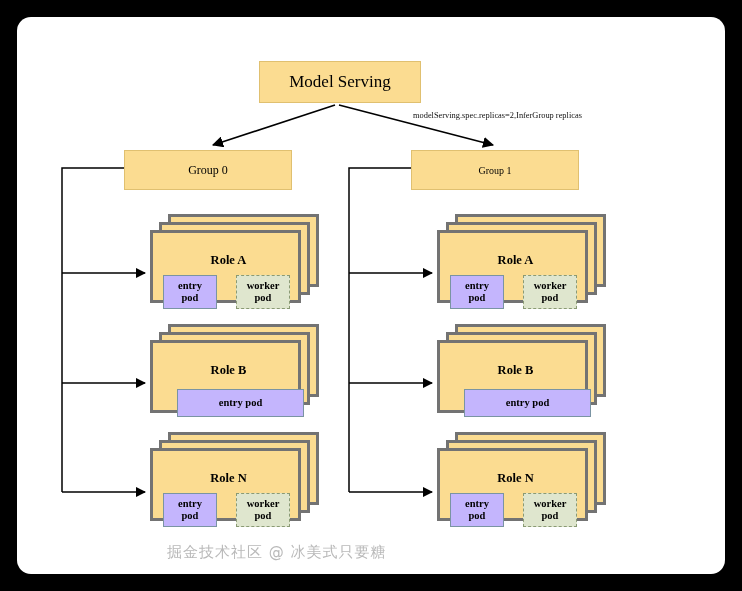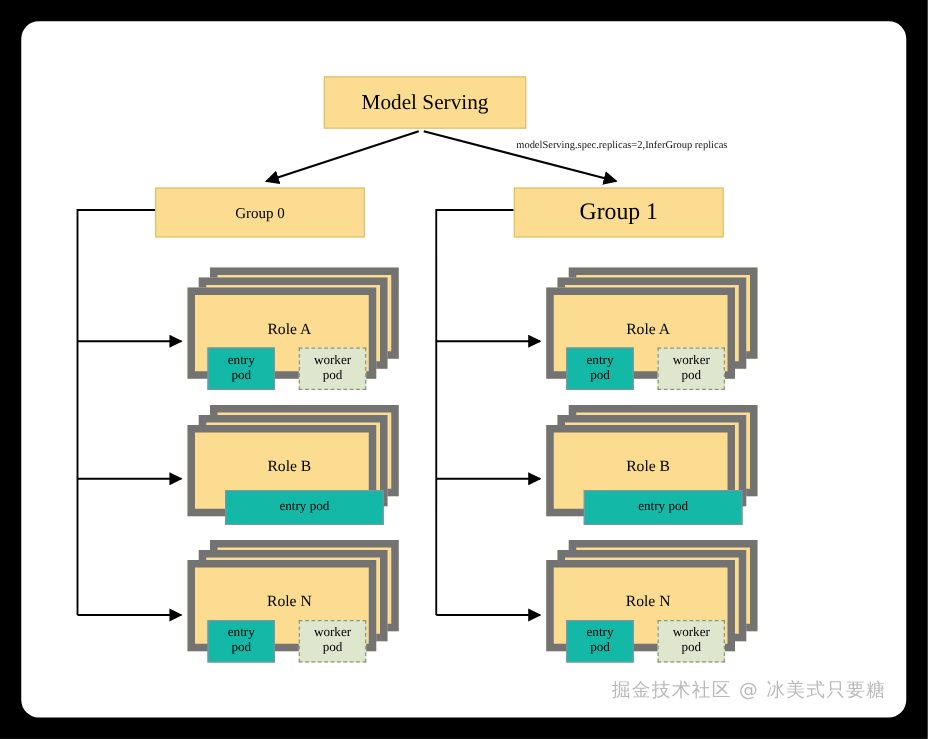--- a/index.html
+++ b/index.html
@@ -48,32 +48,33 @@
   #model-serving {
     left: 242px; top: 44px; width: 162px; height: 42px;
     font-size: 17px;
   }
   #group-0 {
     left: 107px; top: 133px; width: 168px; height: 40px;
     font-size: 12px;
   }
   #group-1 {
     left: 394px; top: 133px; width: 168px; height: 40px;
-    font-size: 19px;
+    font-size: 10px;
   }
   
   .role-stack {
     position: absolute;
     z-index: 4;
   }
   .stack-sheet {
     position: absolute;
     box-sizing: border-box;
     background: #fbdc91;
-    border: 6px solid #737373;
+    border: 3px solid #737373;
+    font-weight: bold;
   }
   .sheet-back   { left: 18px; top: 0px;  width: 151px; height: 73px; }
   .sheet-mid    { left: 9px;  top: 8px;  width: 151px; height: 73px; }
   .sheet-front  { left: 0px;  top: 16px; width: 151px; height: 73px;
                   background: #fbdc91; }
   .role-label {
     position: absolute;
     left: 0; top: 20px; width: 151px;
     text-align: center;
     font-size: 12.5px;
@@ -90,21 +91,21 @@
     box-sizing: border-box;
     display: flex;
     align-items: center;
     justify-content: center;
     text-align: center;
     font-size: 10.5px;
     line-height: 1.18;
     color: #000;
   }
   .pod.entry {
-    background: #14b8a6;
+    background: #c4b5fd;
     border: 1px solid #7a94a3;
   }
   .pod.worker {
     background: #dfe6ce;
     border: 1.2px dashed #8a9a74;
   }
   
   .pod-row.duo .entry  { left: 10px;  top: 0;  width: 54px;  height: 34px; }
   .pod-row.duo .worker { left: 83px;  top: 0;  width: 54px;  height: 34px; }
   
@@ -128,21 +129,21 @@
     white-space: nowrap;
     z-index: 5;
     font-family: "Liberation Serif", serif;
   }
   
   #watermark {
     position: absolute;
     left: 0;
     top: 526px;
     width: 708px;
-    text-align: right;
+    text-align: left;
     padding-right: 16px;
     box-sizing: border-box;
     font-size: 15px;
     color: #b9b9b9;
     font-family: "DejaVu Sans", sans-serif;
     letter-spacing: 1px;
     z-index: 6;
   }
   #watermark .wm-inner {
     display: inline-block;

